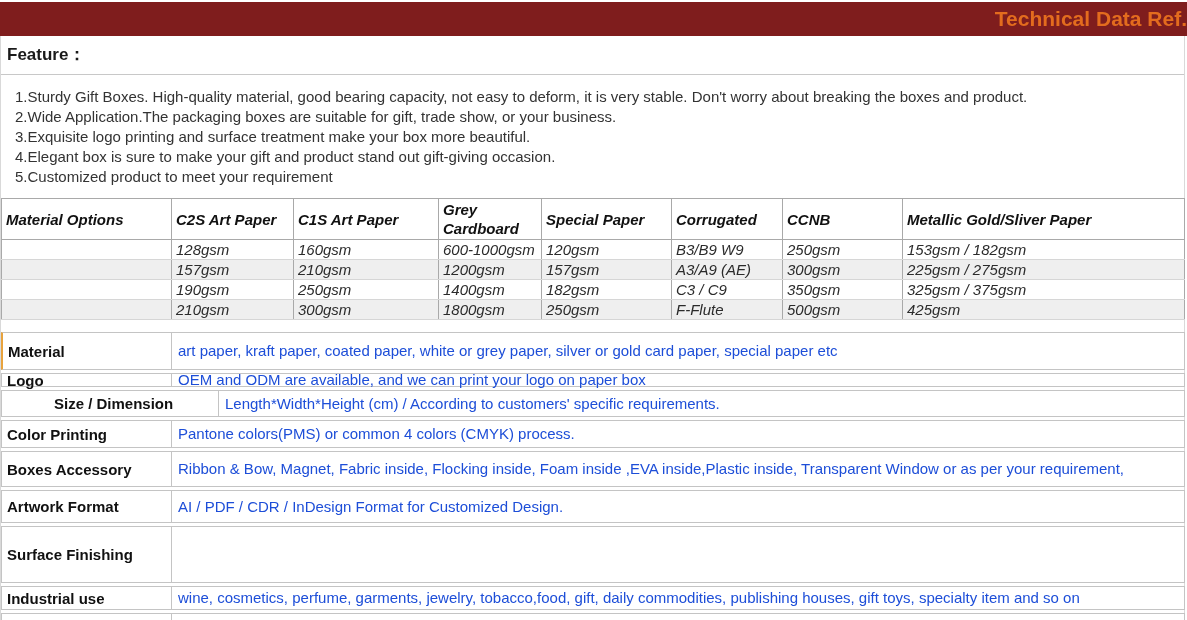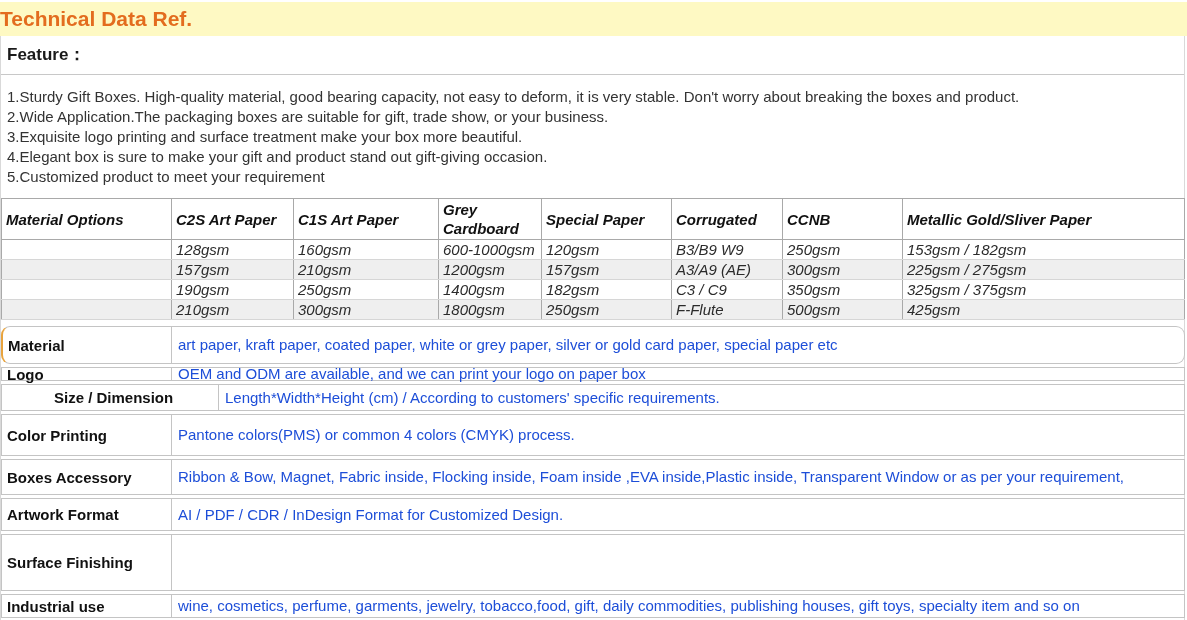--- a/index.html
+++ b/index.html
@@ -6,42 +6,42 @@
   html, body {
     width: 1187px; height: 620px;
     background: #ffffff;
     font-family: "Liberation Sans", "DejaVu Sans", sans-serif;
     color: #2b2b2b;
     overflow: hidden;
   }
   .title-bar {
     margin-top: 2px;
     height: 34px;
-    background: #fef9c3;
-    display: flex; align-items: center; justify-content: flex-start;
+    background: #7f1d1d;
+    display: flex; align-items: center; justify-content: flex-end;
   }
   .title-bar .title-text {
     color: #e36c1e;
     font-size: 21px;
     font-weight: bold;
   }
   .content {
     width: 1185px;
     border-left: 1px solid #d9d9d9;
     border-right: 1px solid #d9d9d9;
   }
   .feature-heading {
     font-size: 17px;
     font-weight: bold;
     color: #1a1a1a;
     padding: 7px 0 8px 6px;
     border-bottom: 1px solid #c8c8c8;
   }
   .feature-list {
-    padding: 12px 0 11px 6px;
+    padding: 12px 0 11px 14px;
   }
   .feature-item {
     font-size: 15px;
     line-height: 20px;
     color: #333333;
     white-space: nowrap;
   }
   table.materials {
     width: 1184px;
     border-collapse: collapse;
@@ -91,25 +91,25 @@
     padding-left: 5px;
   }
   .spec-row .spec-value {
     flex: 1;
     font-size: 15px;
     color: #1d4ed8;
     display: flex; align-items: center;
     padding: 0 8px 0 6px;
     line-height: 20px;
   }
-  .spec-row.r0 { height: 38px; margin-top: 6px; border-left: 2px solid #e8a33d; border-radius: 9px; }
+  .spec-row.r0 { height: 38px; margin-top: 12px; border-left: 2px solid #e8a33d; }
   .spec-row.r0 .spec-label { width: 169px; flex-basis: 169px; }
   .spec-row.r1 { height: 14px; }
   .spec-row.r2 { height: 27px; padding-left: 47px; }
-  .spec-row.r3 { height: 42px; }
+  .spec-row.r3 { height: 28px; }
   .spec-row.r4 { height: 36px; }
   .spec-row.r5 { height: 33px; }
   .spec-row.r6 { height: 57px; gap: 8px; }
   .spec-row.r7 { height: 24px; }
   .spec-row.r8 { height: 35px; }
 </style>
 </head>
 <body>
 
 <div class="title-bar">

